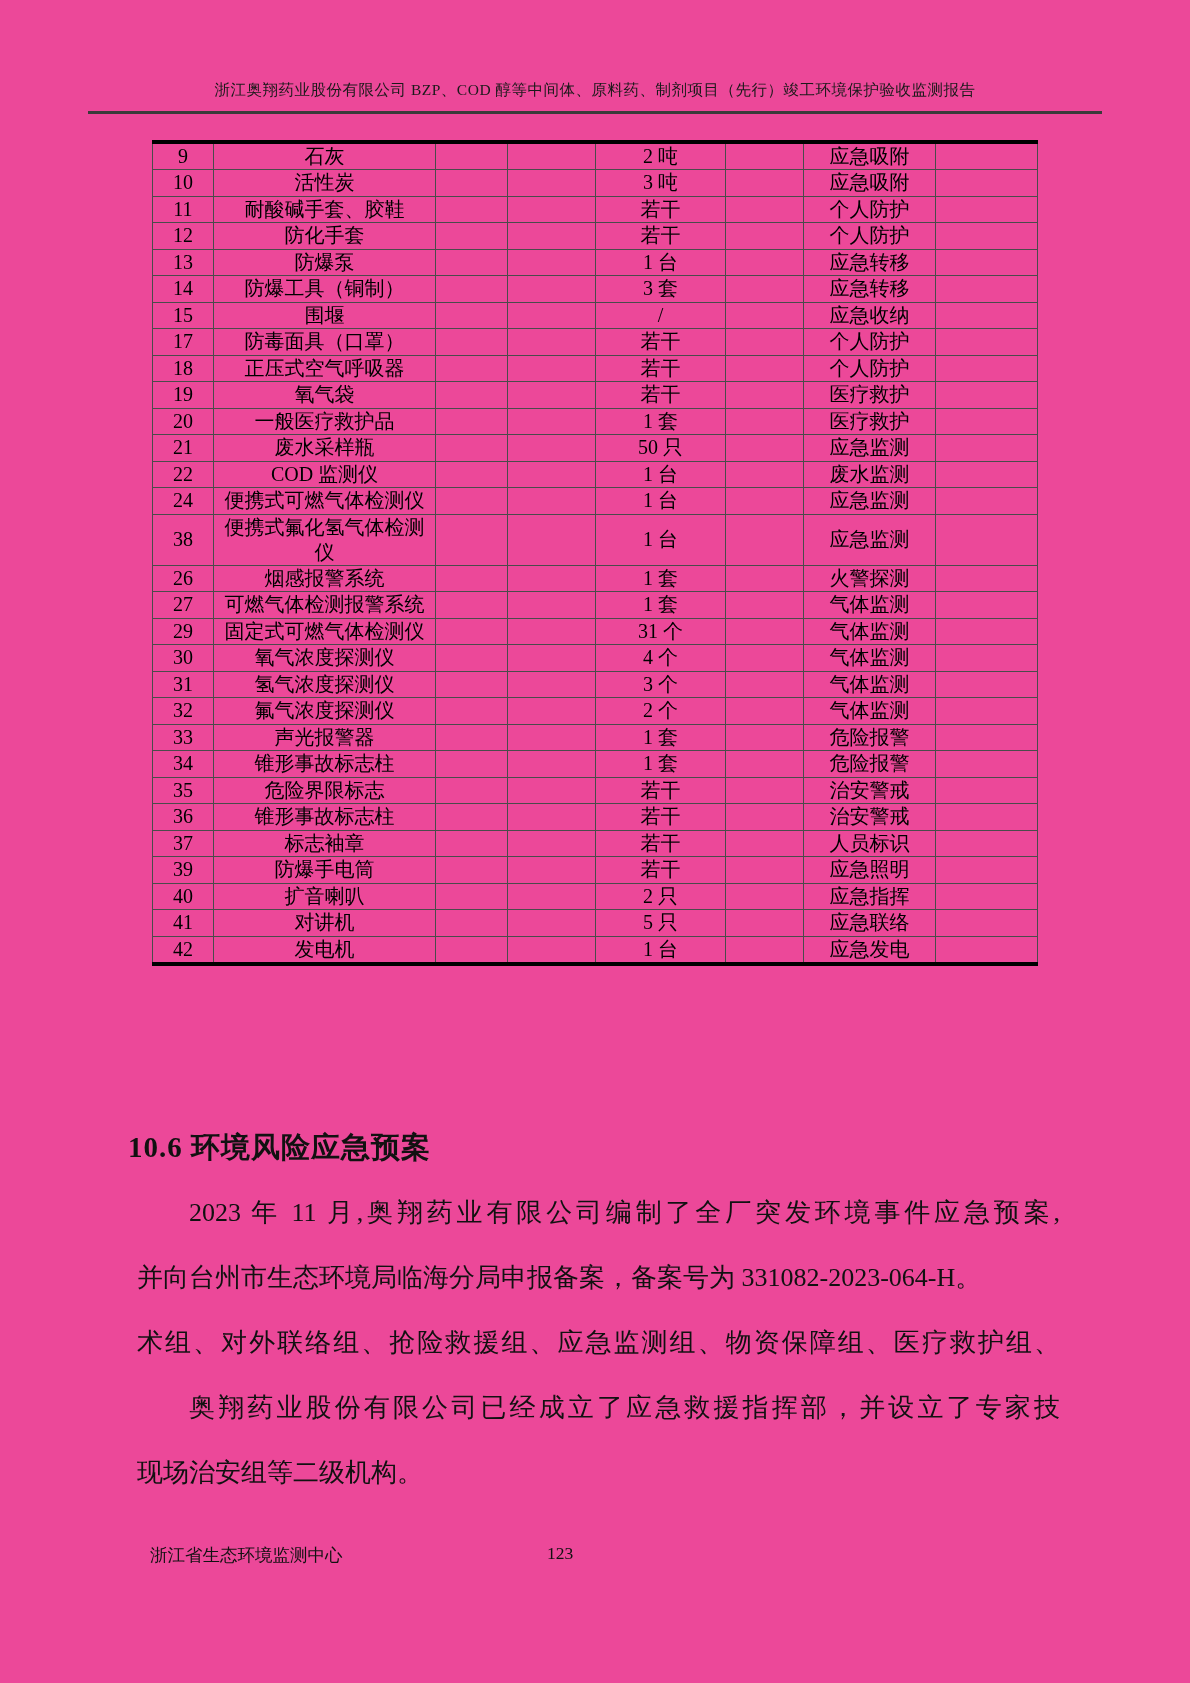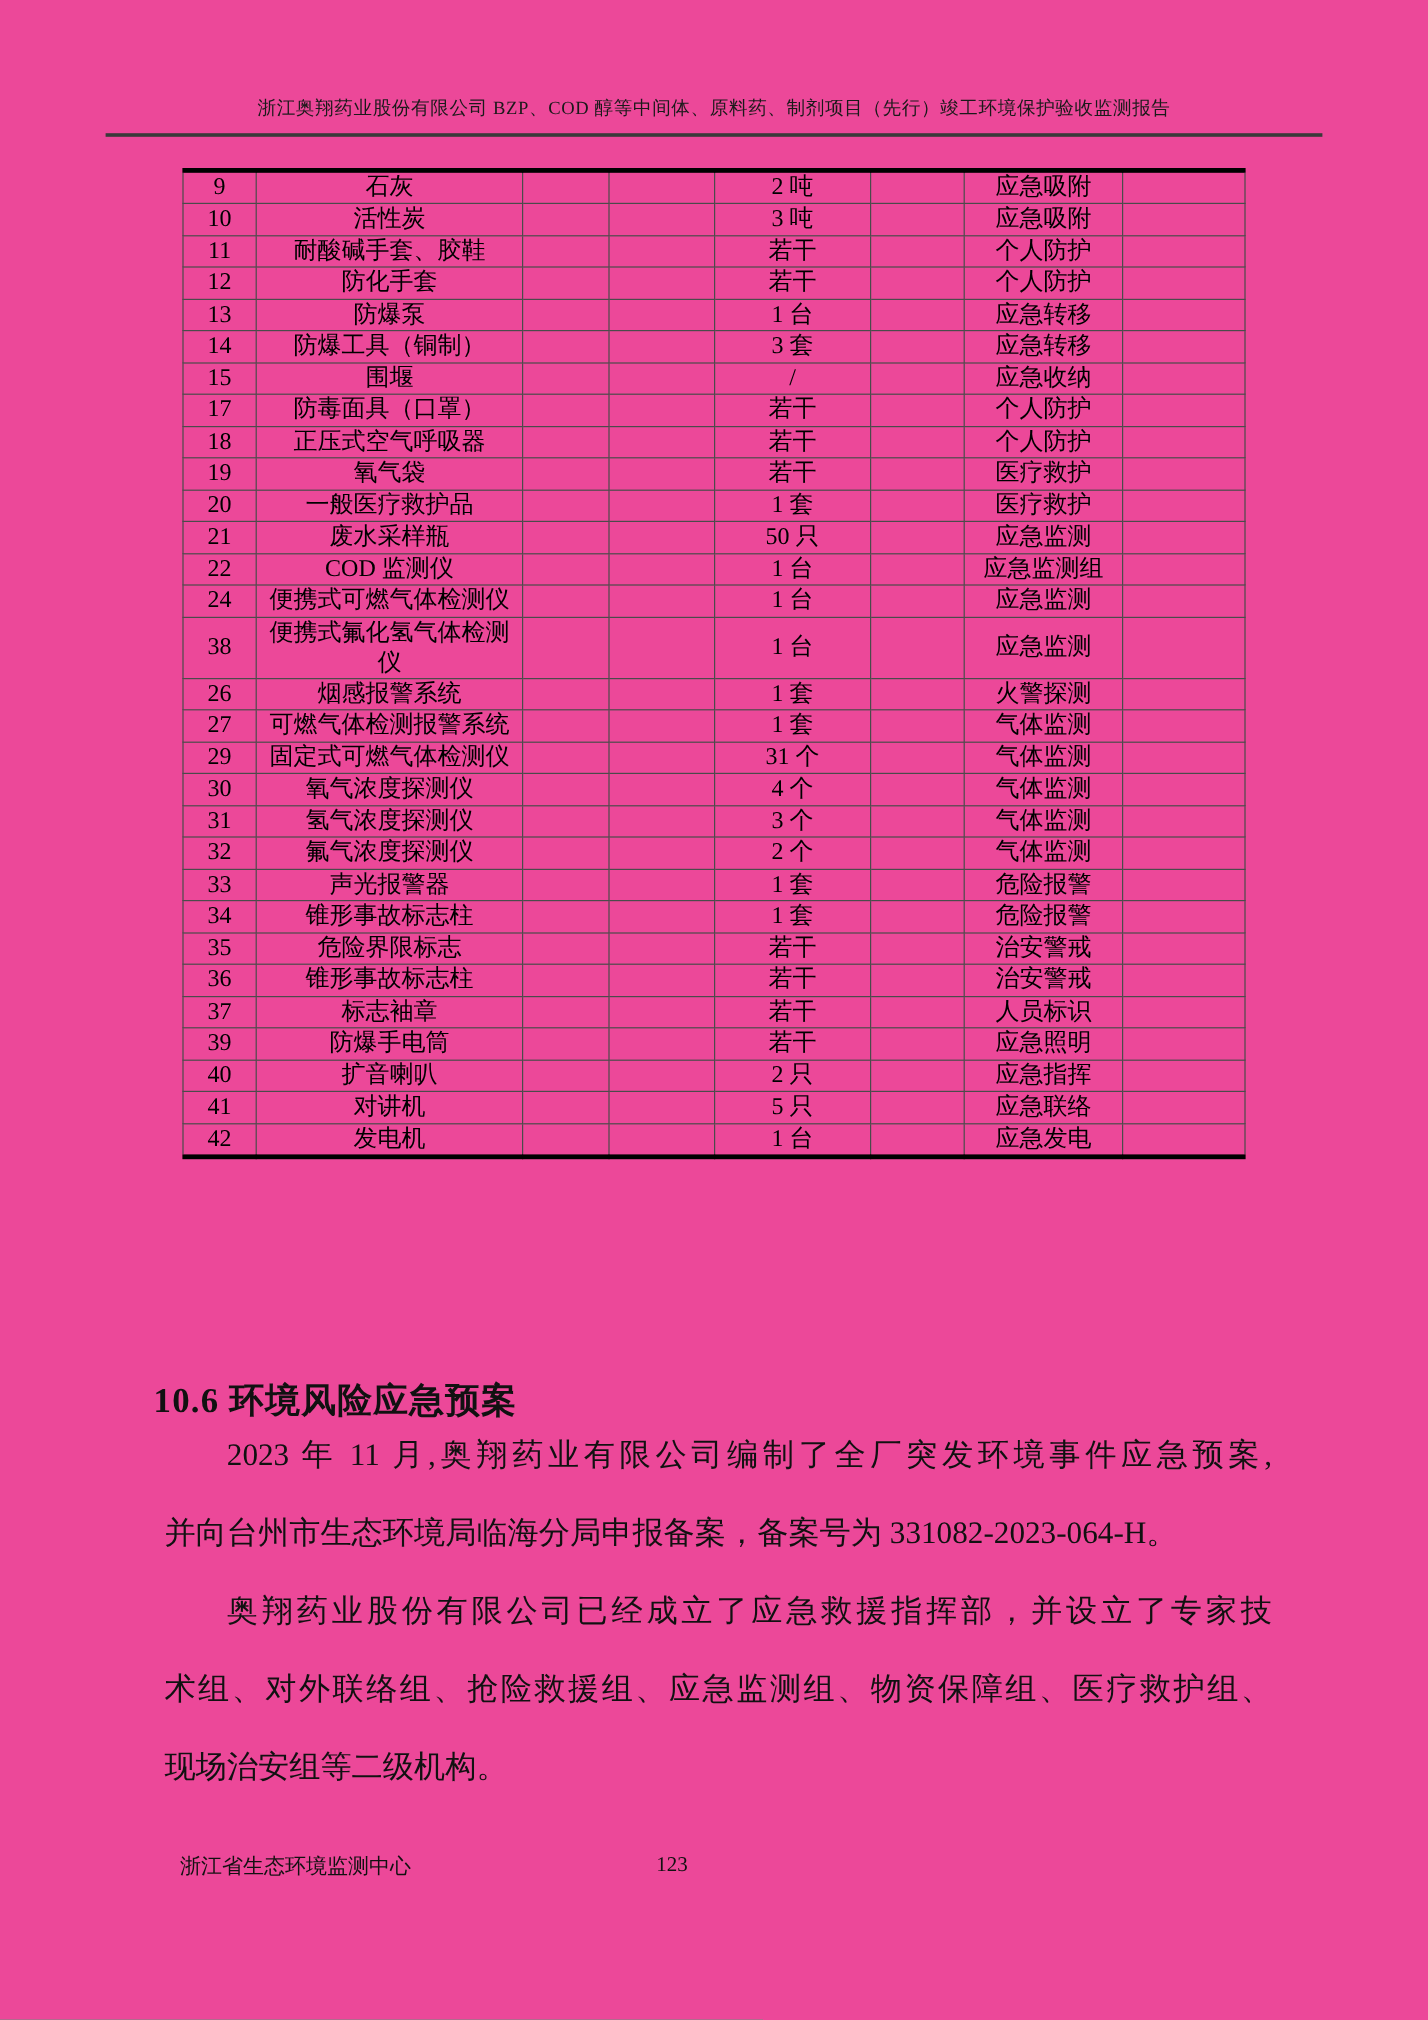--- a/index.html
+++ b/index.html
@@ -52,21 +52,20 @@
   }
   .equip-table td.c-name{word-break:break-all;}
   
   .section-heading{
     position:absolute;
     top:1128px;left:128px;
     font-size:29px;
     font-weight:bold;
     letter-spacing:1px;
     white-space:nowrap;
-    margin-top:20px;
   }
   .paragraphs{
     position:absolute;
     top:1180px;left:137px;
     width:923px;
     font-size:26px;
   }
   .pline{
     line-height:65px;
     text-align:justify;
@@ -226,21 +225,21 @@
     <td class="c-purpose">应急监测</td>
     <td class="c-empty-4"></td>
   </tr>
         <tr>
     <td class="c-no">22</td>
     <td class="c-name">COD 监测仪</td>
     <td class="c-empty-1"></td>
     <td class="c-empty-2"></td>
     <td class="c-qty">1 台</td>
     <td class="c-empty-3"></td>
-    <td class="c-purpose">应急监测组</td>
+    <td class="c-purpose">废水监测</td>
     <td class="c-empty-4"></td>
   </tr>
         <tr>
     <td class="c-no">24</td>
     <td class="c-name">便携式可燃气体检测仪</td>
     <td class="c-empty-1"></td>
     <td class="c-empty-2"></td>
     <td class="c-qty">1 台</td>
     <td class="c-empty-3"></td>
     <td class="c-purpose">应急监测</td>
@@ -407,22 +406,22 @@
     <td class="c-empty-4"></td>
   </tr>
       </tbody>
   </table>
 
   <h2 class="section-heading">10.6 环境风险应急预案</h2>
 
   <div class="paragraphs" id="paragraphs">
       <div class="pline first">2023 年 11 月,奥翔药业有限公司编制了全厂突发环境事件应急预案,</div>
       <div class="pline last">并向台州市生态环境局临海分局申报备案，备案号为 331082-2023-064-H。</div>
+      <div class="pline">术组、对外联络组、抢险救援组、应急监测组、物资保障组、医疗救护组、</div>
       <div class="pline first">奥翔药业股份有限公司已经成立了应急救援指挥部，并设立了专家技</div>
-      <div class="pline">术组、对外联络组、抢险救援组、应急监测组、物资保障组、医疗救护组、</div>
       <div class="pline last">现场治安组等二级机构。</div>
     </div>
 
   <footer class="doc-footer">
     <span class="footer-org">浙江省生态环境监测中心</span>
     <span class="footer-page">123</span>
   </footer>
 
 </div>
 

